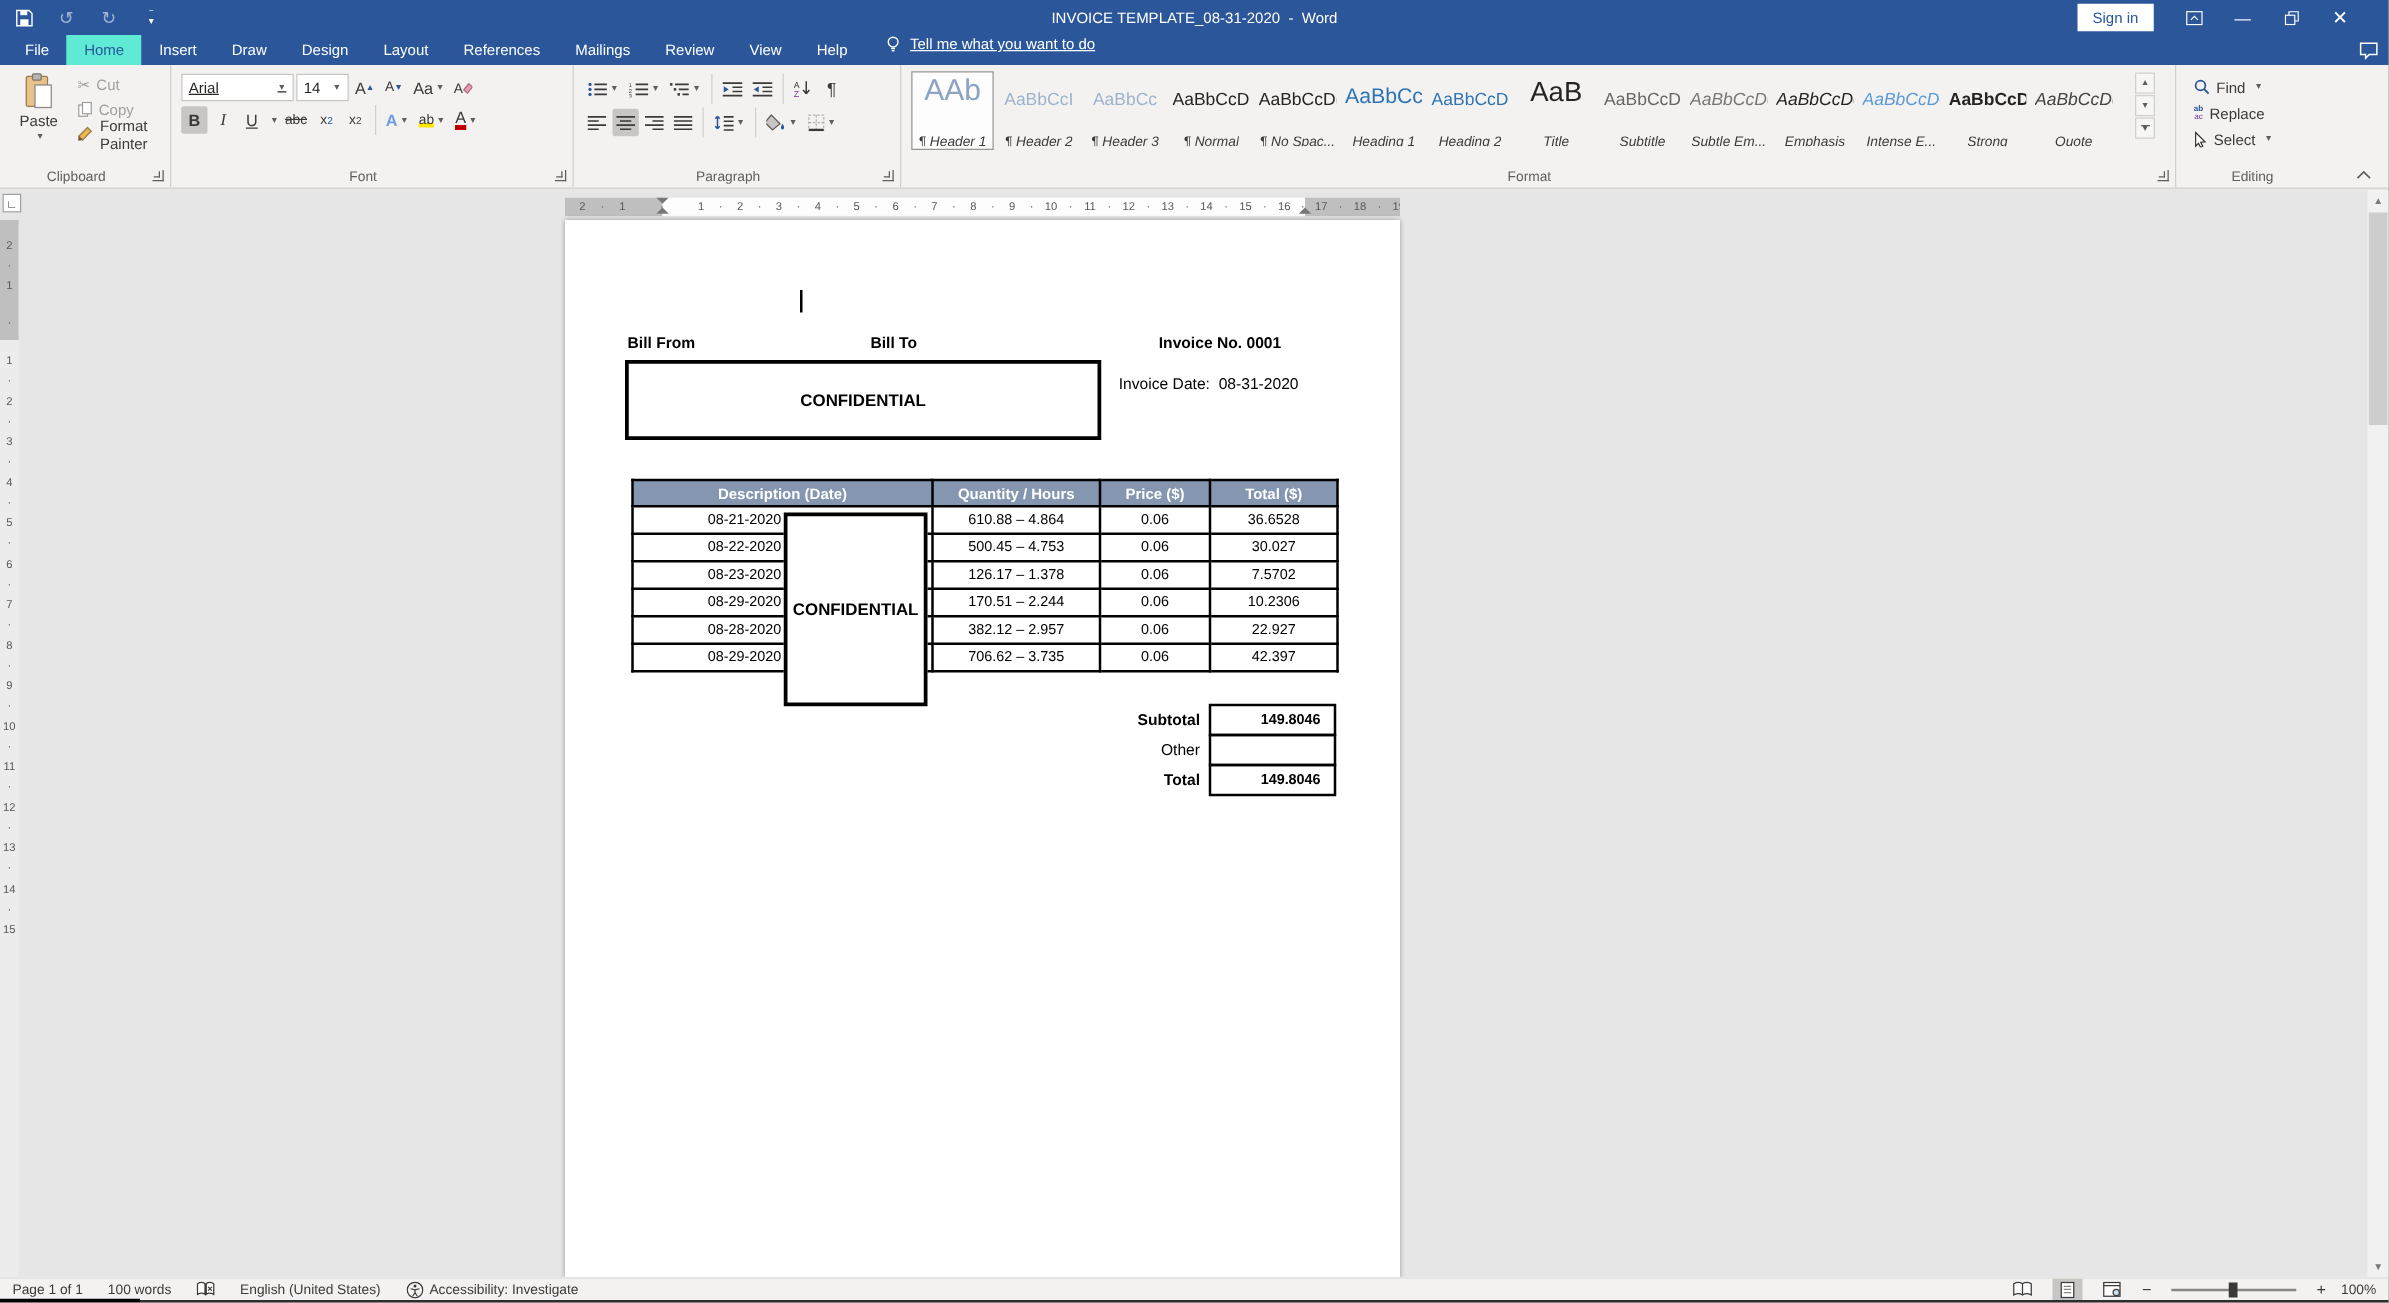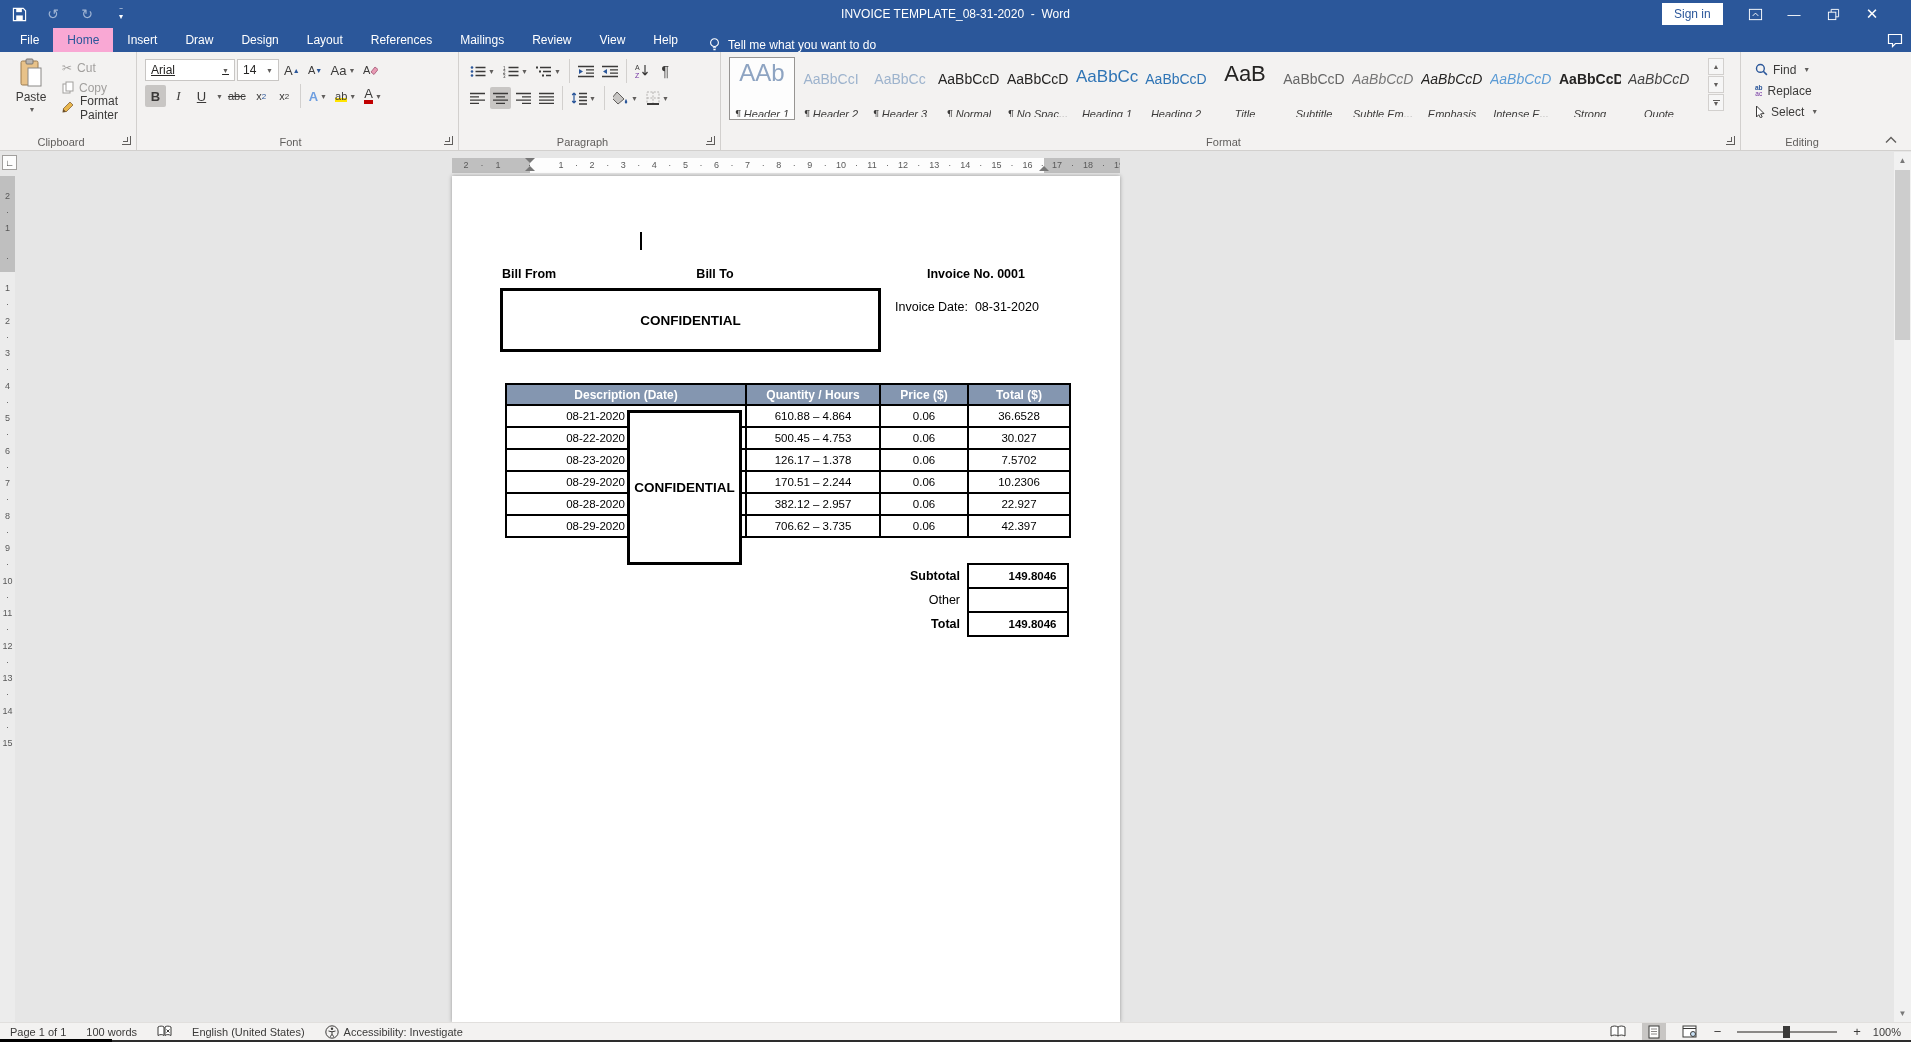--- a/index.html
+++ b/index.html
@@ -12,22 +12,22 @@
   .qat{position:absolute;left:10px;top:0;height:28px;display:flex;align-items:center;gap:16px;}
   .qat .qbtn{display:flex;align-items:center;justify-content:center;width:18px;height:18px;font-size:14px;color:#fff;}
   .qat .dim{color:#9fb4d4;}
   .tb-title{position:absolute;left:300px;right:300px;top:0;height:28px;display:flex;align-items:center;justify-content:center;font-size:12px;white-space:pre;}
   .signin{position:absolute;left:1662px;top:3px;height:22px;padding:0 12px;background:#fff;color:#2b579a;font-size:12px;display:flex;align-items:center;}
   .wbtn{position:absolute;top:0;width:34px;height:28px;display:flex;align-items:center;justify-content:center;color:#fff;font-size:13px;}
 
   
   .tabsrow{position:absolute;top:28px;left:0;right:0;height:24px;background:#2b579a;display:flex;align-items:stretch;color:#fff;}
   .tab{padding:0 14px;display:flex;align-items:center;font-size:12px;cursor:default;}
-  .tab.active{background:#f9a8d4;color:#2b579a;}
-  .tellme{display:flex;align-items:flex-end;gap:7px;margin-left:16px;font-size:12px;}
+  .tab.active{background:#5eead4;color:#2b579a;}
+  .tellme{display:flex;align-items:flex-start;gap:7px;margin-left:16px;font-size:12px;text-decoration:underline;}
   .comment-top{position:absolute;top:33px;right:8px;}
 
   
   .ribbon{position:absolute;top:52px;left:0;right:0;height:99px;background:#f3f2f1;border-bottom:1px solid #d2d0ce;display:flex;}
   .rgroup{position:relative;height:100%;border-right:1px solid #d2d0ce;flex-shrink:0;}
   .glabel{position:absolute;bottom:2px;left:0;right:14px;text-align:center;font-size:11px;color:#605e5c;}
   .launcher{position:absolute;bottom:5px;right:5px;width:9px;height:9px;border-right:1px solid #605e5c;border-bottom:1px solid #605e5c;}
   .launcher:before{content:"";position:absolute;right:2px;bottom:2px;width:4px;height:4px;border-right:1px solid #605e5c;border-bottom:1px solid #605e5c;}
   .rrow{display:flex;align-items:center;gap:2px;}
   .fbtn{min-width:21px;height:22px;display:flex;align-items:center;justify-content:center;font-size:13px;color:#3b3a39;border-radius:2px;padding:0 3px;}

